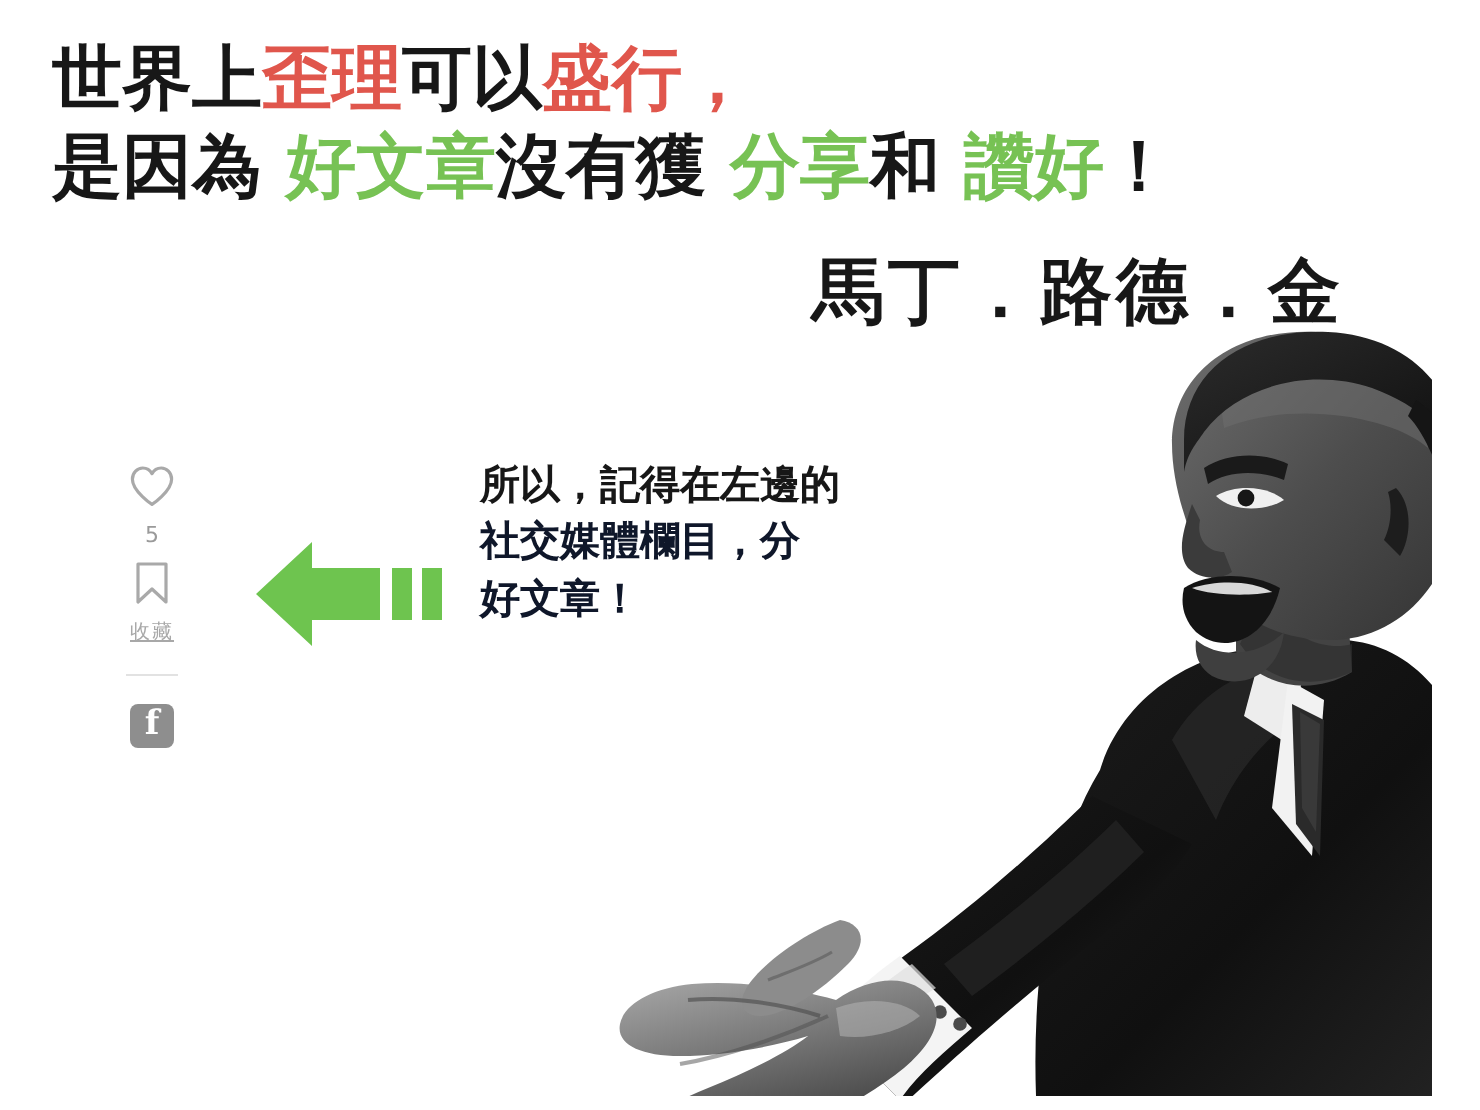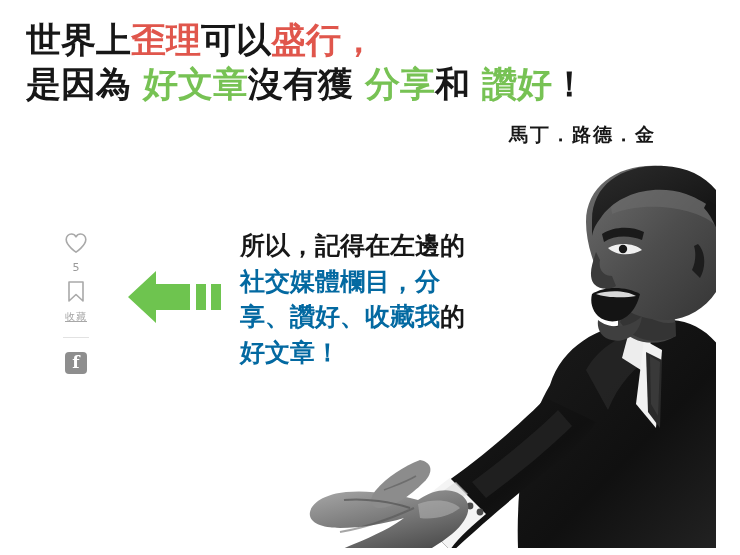--- a/index.html
+++ b/index.html
@@ -33,23 +33,23 @@
     color: #171717;
     white-space: nowrap;
     margin-bottom: 6px;
     font-family: "DejaVu Sans", "Liberation Sans", sans-serif;
   }
   .hl-red { color: #e0564c; }
   .hl-green { color: #77c254; margin-left: 12px; }
 
   .attribution {
     position: absolute;
-    right: 60px;
+    right: 44px;
     top: 122px;
-    font-size: 19px;
+    font-size: 36px;
     font-weight: bold;
     color: #171717;
     letter-spacing: 2px;
     white-space: nowrap;
   }
 
   
   .social-rail {
     position: absolute;
     left: 52px;
@@ -108,28 +108,28 @@
     width: 96px;
     height: 52px;
   }
 
   
   .body-copy {
     position: absolute;
     left: 240px;
     top: 228px;
     width: 270px;
-    font-size: 25px;
+    font-size: 20px;
     font-weight: bold;
     line-height: 1.42;
     color: #171717;
     z-index: 4;
   }
   .body-copy .bc-line { white-space: nowrap; }
-  .bc-green { color: #0369a1; }
+  .bc-green { color: #0f172a; }
 
   
   .photo {
     position: absolute;
     left: 300px;
     top: 160px;
     width: 440px;
     height: 388px;
     z-index: 1;
   }
@@ -267,19 +267,18 @@
     <svg width="96" height="52" viewBox="0 0 96 52" xmlns="http://www.w3.org/2000/svg">
       <path d="M0 26 L28 0 L28 13 L62 13 L62 39 L28 39 L28 52 Z" fill="#6ec44f"></path>
       <rect x="68" y="13" width="10" height="26" fill="#6ec44f"></rect>
       <rect x="83" y="13" width="10" height="26" fill="#6ec44f"></rect>
     </svg>
   </div>
 
   <div class="body-copy">
     <div class="bc-line"><span>所以，記得在左邊的</span></div>
     <div class="bc-line"><span class="bc-green">社交媒體欄目，分</span></div>
-    <div class="bc-line"><span class="bc-green">享、讚好、收藏我</span><span>的</span></div>
     <div class="bc-line"><span class="bc-green">好文章！</span></div>
   </div>
 
   <div class="bottom-strip"></div>
 
 </div>
 
 </body></html>

